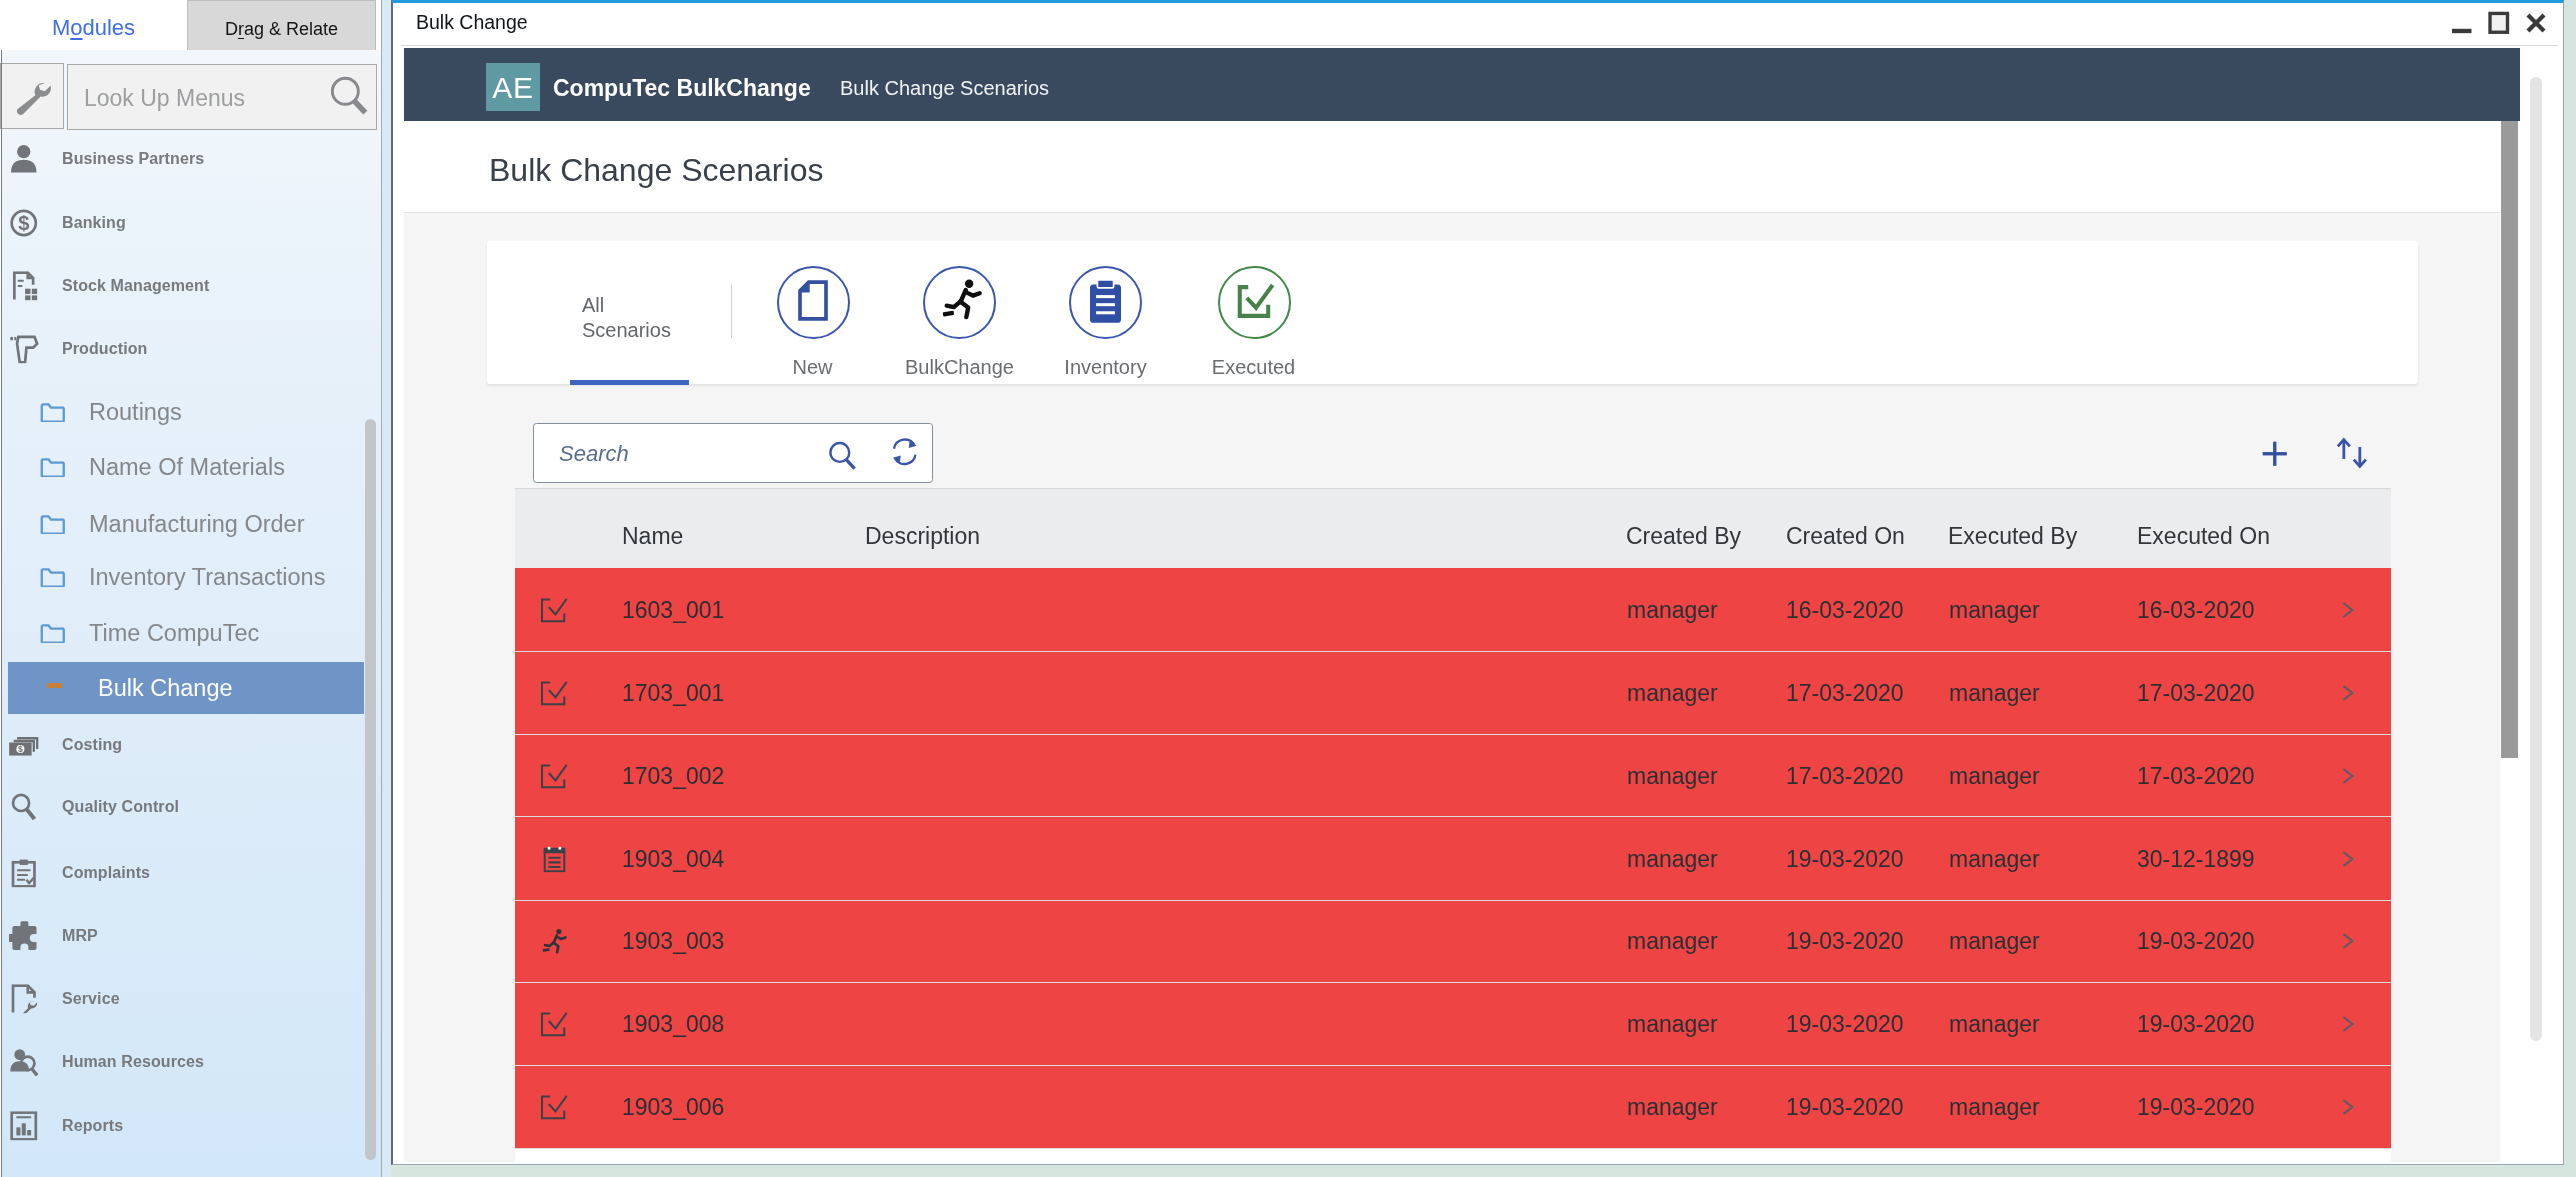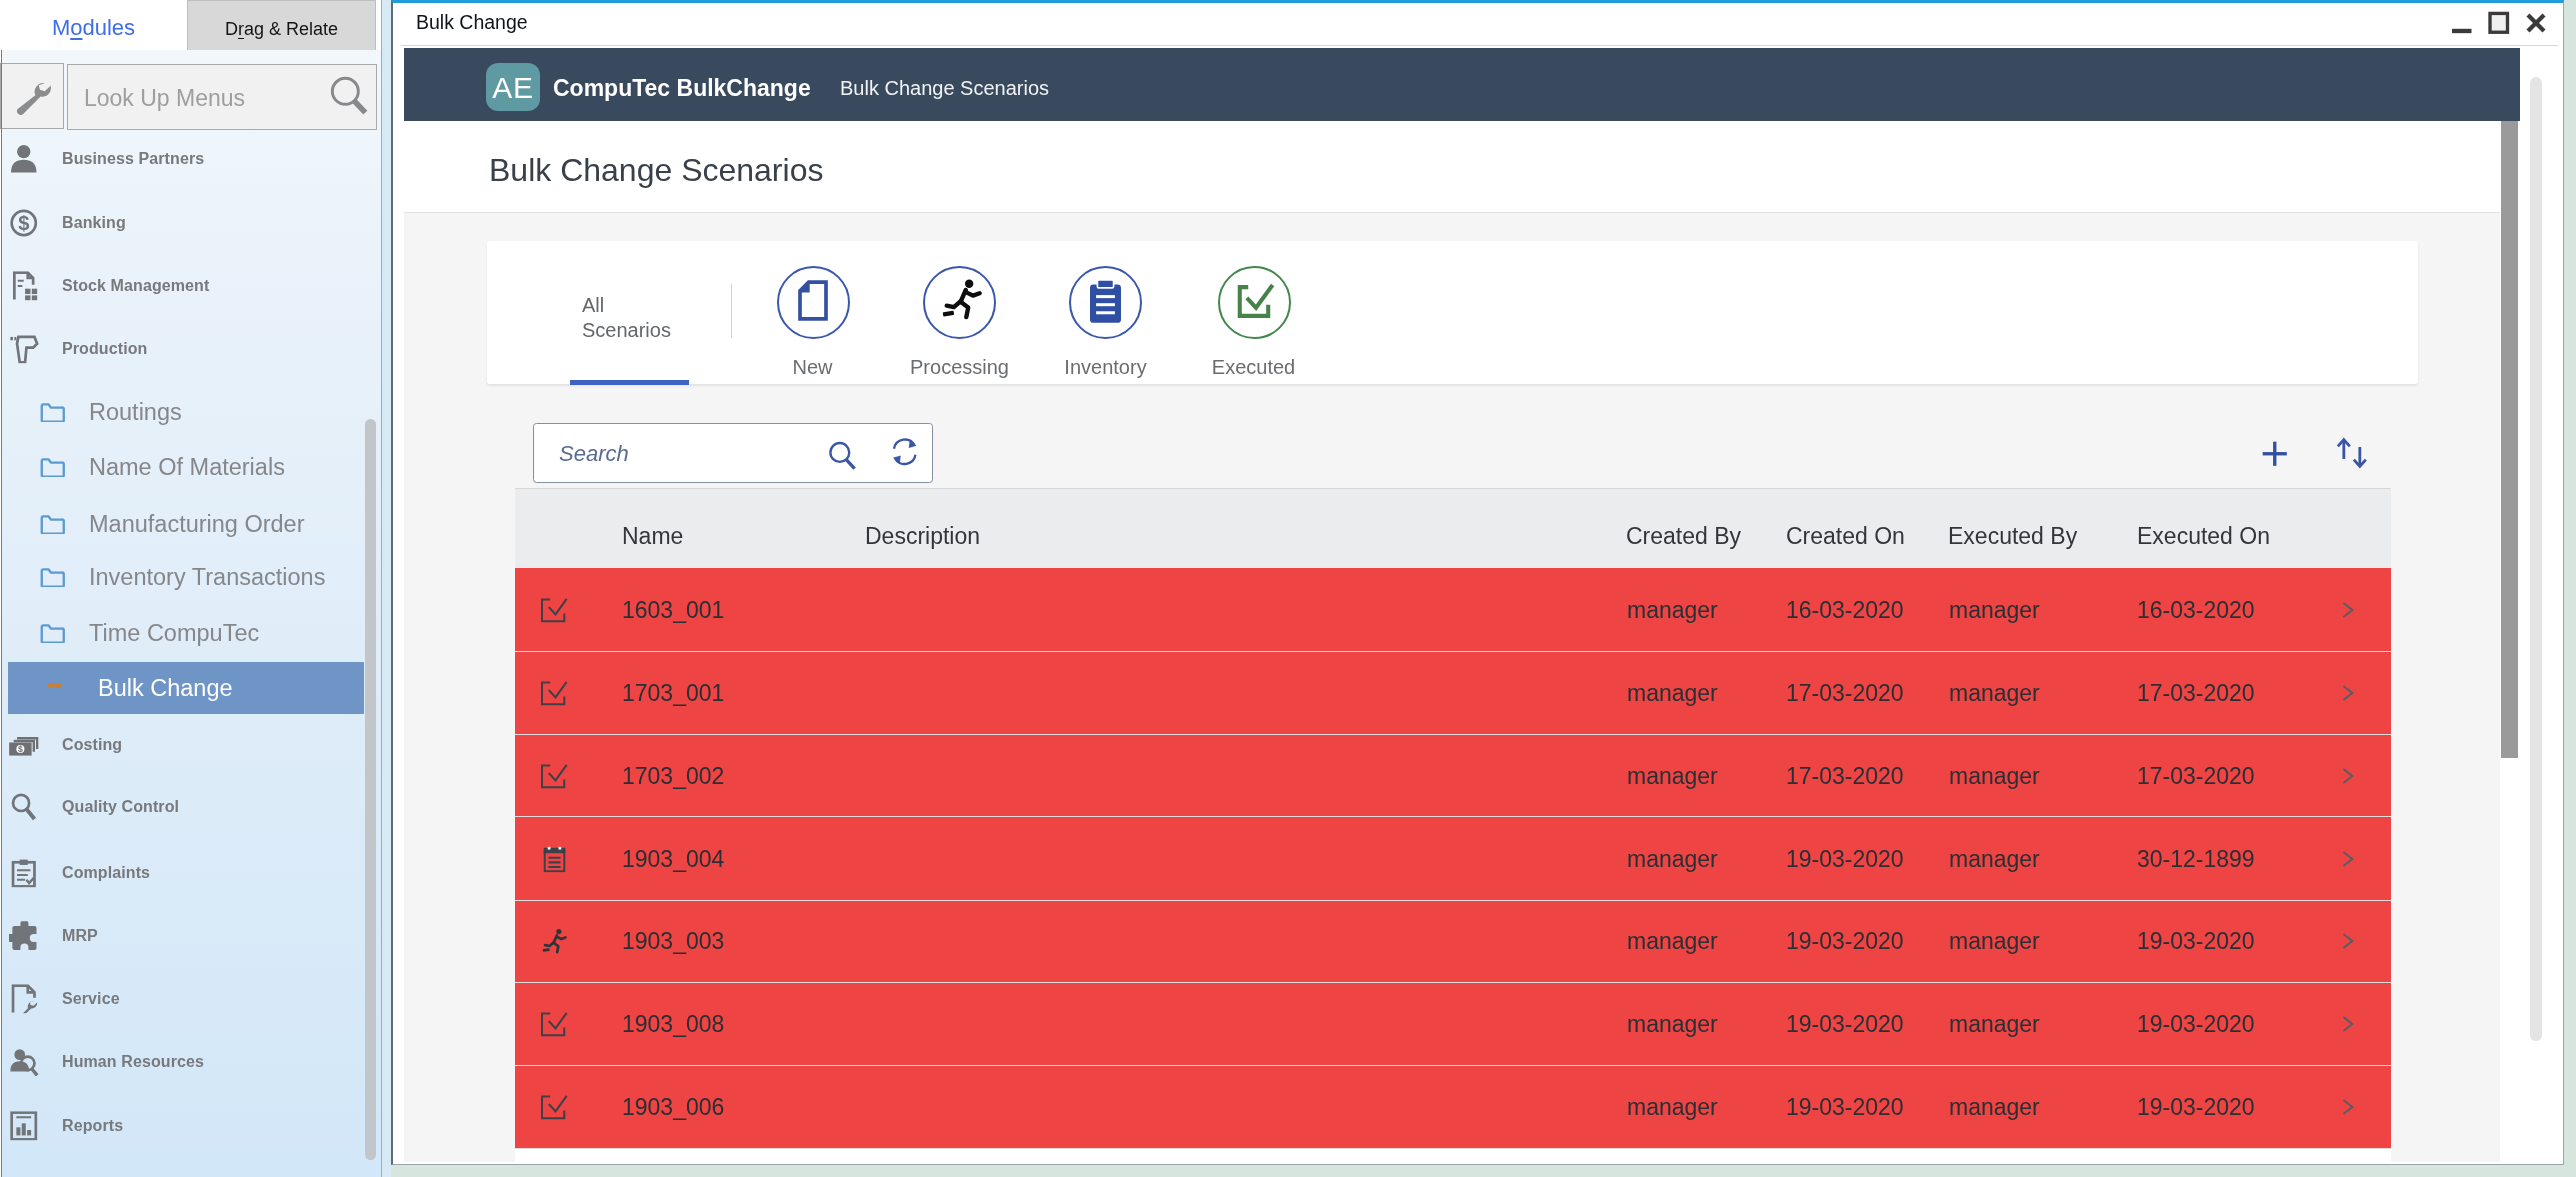--- a/index.html
+++ b/index.html
@@ -40,21 +40,21 @@
   
   #gapstrip { left:381px; top:0; width:10px; height:1177px; background:#d6e9f5; border-left:1.3px solid #a5abb0; }
 
   
   #win { left:391px; top:0; width:2173px; height:1165px; background:#ffffff;
     border:1.3px solid #98a4ae; border-left:2px solid #5e6a76; border-top:3.4px solid #1f9cd9; }
   #wtitle { left:416px; top:11.4px; font-size:19.5px; color:#101418; }
   #wline { left:401px; top:45px; width:2157px; height:1.3px; background:#d6d6d6; }
 
   #appbar { left:404px; top:48px; width:2116px; height:74px; background:#3a4a5e; }
-  #aelogo { left:486px; top:63px; width:54px; height:48px; background:#5f99a1; border-radius:12px;
+  #aelogo { left:486px; top:63px; width:54px; height:48px; background:#5f99a1; border-radius:0;
     color:#ffffff; font-size:30px; text-align:center; line-height:49px; letter-spacing:0.7px; }
   #appname { left:553px; top:75px; font-size:23px; font-weight:700; color:#ffffff; }
   #appbc { left:840px; top:77px; font-size:20px; color:#f0f3f5; }
 
   #pagehead { left:404px; top:121px; width:2116px; height:92px; background:#ffffff; border-bottom:1.3px solid #e2e2e2; }
   #pagetitle { left:489px; top:152px; font-size:32px; color:#394049; }
 
   #content { left:404px; top:213px; width:2096px; height:949px; background:#f5f5f5; }
 
   
@@ -269,21 +269,21 @@
 <div class="abs" id="content"></div>
 
 <div class="abs" id="tabcard"></div>
 <div class="abs" id="allscen">All<br>Scenarios</div>
 <div class="abs" id="tabdiv"></div>
 <div class="abs fcirc fblue" style="left:777px;"></div>
 <div class="abs fcirc fblue" style="left:923px;"></div>
 <div class="abs fcirc fblue" style="left:1069px;"></div>
 <div class="abs fcirc fgreen" style="left:1218px;"></div>
 <div class="abs flabel" style="left:712px;">New</div>
-<div class="abs flabel" style="left:859px;">Processing</div>
+<div class="abs flabel" style="left:859px;">BulkChange</div>
 <div class="abs flabel" style="left:1005px;">Inventory</div>
 <div class="abs flabel" style="left:1153px;">Executed</div>
 <div class="abs" id="tabunder"></div>
 
 <div class="abs" id="searchbox"></div>
 <div class="abs" id="searchph">Search</div>
 
 <div class="abs" id="thead"></div>
 <div class="abs th" style="left:622px;">Name</div>
 <div class="abs th" style="left:865px;">Description</div>

